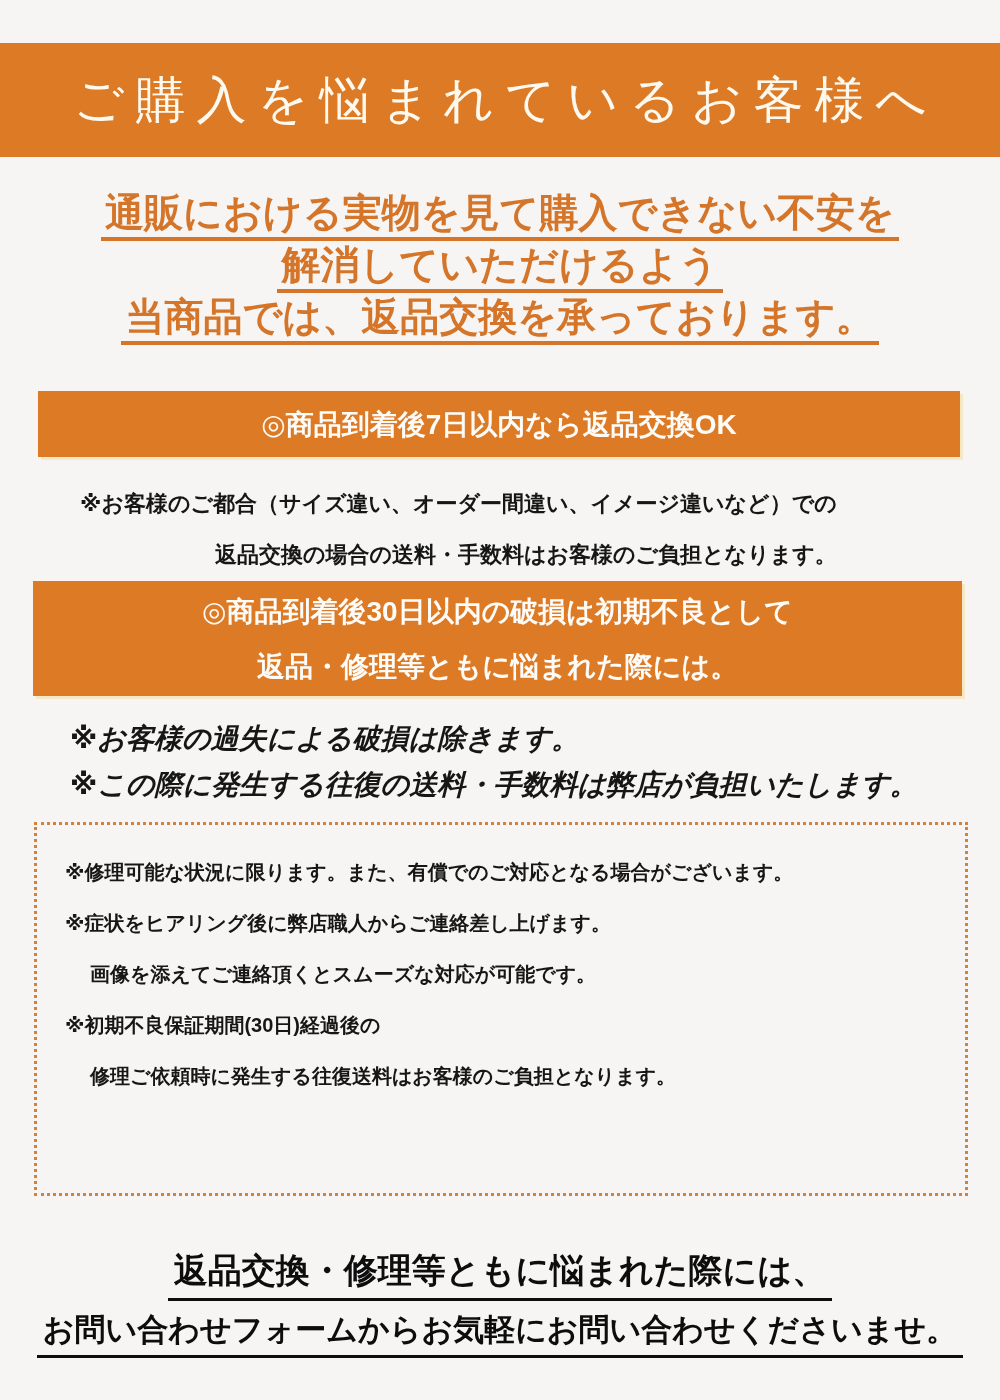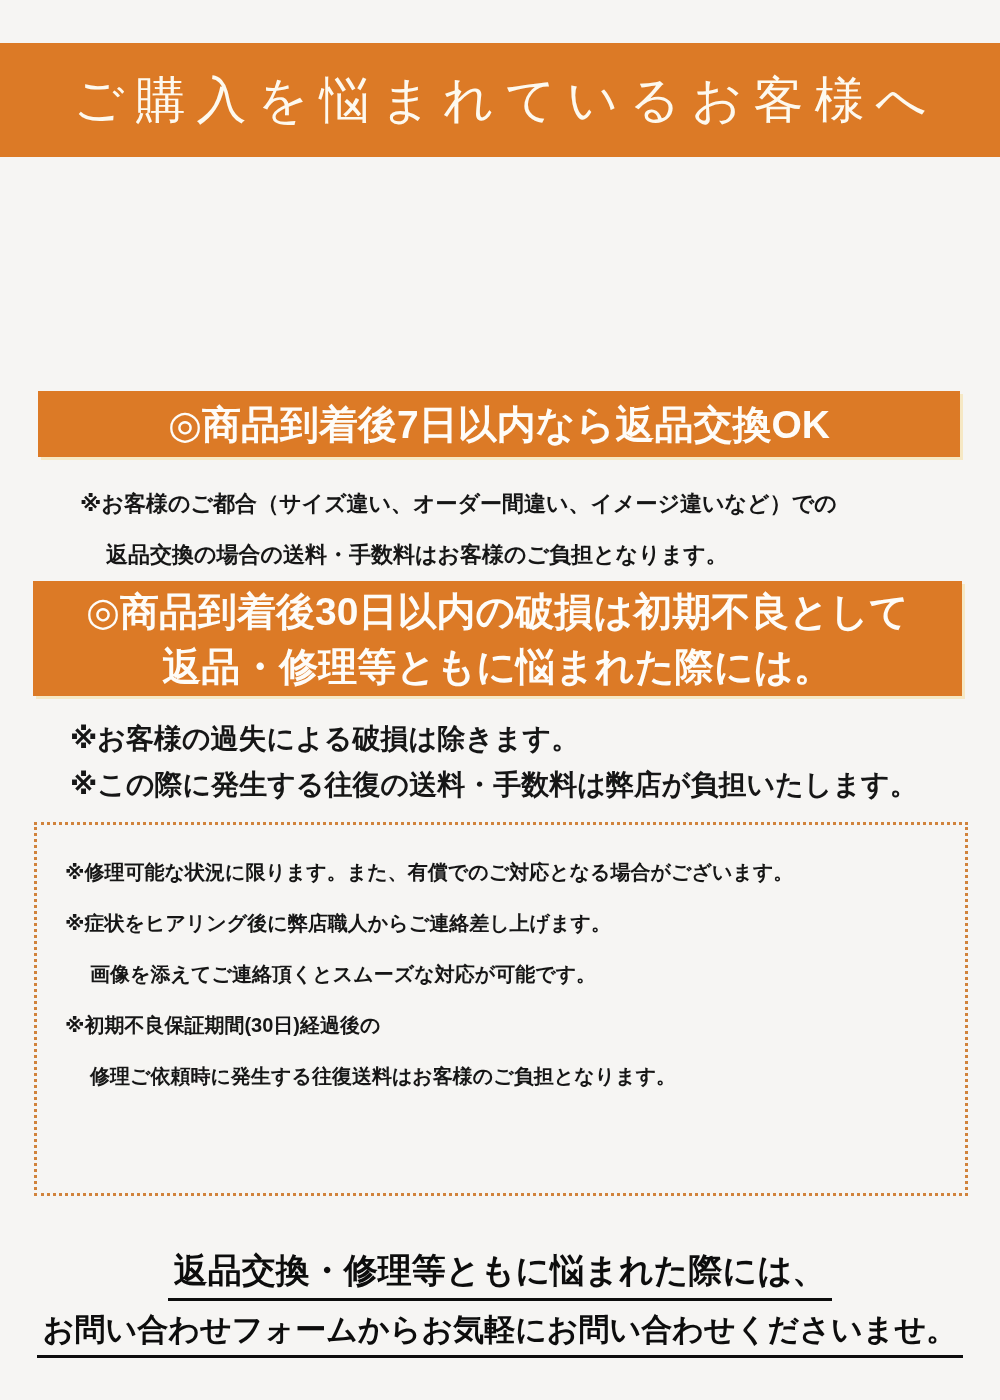--- a/index.html
+++ b/index.html
@@ -41,32 +41,32 @@
   }
 
   
   .bar{
     position:absolute;background:var(--accent);
     display:flex;flex-direction:column;align-items:center;justify-content:center;
     box-shadow:3px 3px 0 #f6e8c4;
   }
   .bar p{
     color:#fefcf8;font-weight:900;white-space:nowrap;
-    font-size:39px;line-height:55px;
+    font-size:28px;line-height:55px;
   }
   .bar-7{top:391px;left:38px;width:922px;height:66px;}
   .bar-30{top:581px;left:33px;width:929px;height:115px;}
 
   
   .note{position:absolute;color:var(--ink);font-weight:900;}
   .note p{white-space:nowrap;}
   .note-7{top:478px;left:80px;font-size:22px;}
   .note-7 p{line-height:51px;}
-  .note-7 p.indent{padding-left:26px;}
-  .note-30{top:716px;left:70px;font-size:28px;}
+  .note-7 p.indent{padding-left:26px;text-align:right;}
+  .note-30{top:716px;left:70px;font-size:28px;font-style:italic;}
   .note-30 p{line-height:46px;}
 
   
   .repair-box{
     position:absolute;top:822px;left:34px;width:934px;height:374px;
     border:3px dotted var(--dot);
   }
   .repair-title{text-align:center;margin-top:30px;}
   .repair-title span{
     display:inline-block;color:var(--text-orange);
@@ -91,20 +91,25 @@
 </style>
 </head>
 <body>
 
 <div class="page">
 
   <header class="top-banner">
     <h1>ご購入を悩まれているお客様へ</h1>
   </header>
 
+  <section class="intro">
+    <p><span>通販における実物を見て購入できない不安を</span></p>
+    <p><span>解消していただけるよう</span></p>
+    <p><span>当商品では、返品交換を承っております。</span></p>
+  </section>
 
   <div class="bar bar-7">
     <p>◎商品到着後7日以内なら返品交換OK</p>
   </div>
 
   <section class="note note-7">
     <p>※お客様のご都合（サイズ違い、オーダー間違い、イメージ違いなど）での</p>
     <p class="indent">返品交換の場合の送料・手数料はお客様のご負担となります。</p>
   </section>
 

